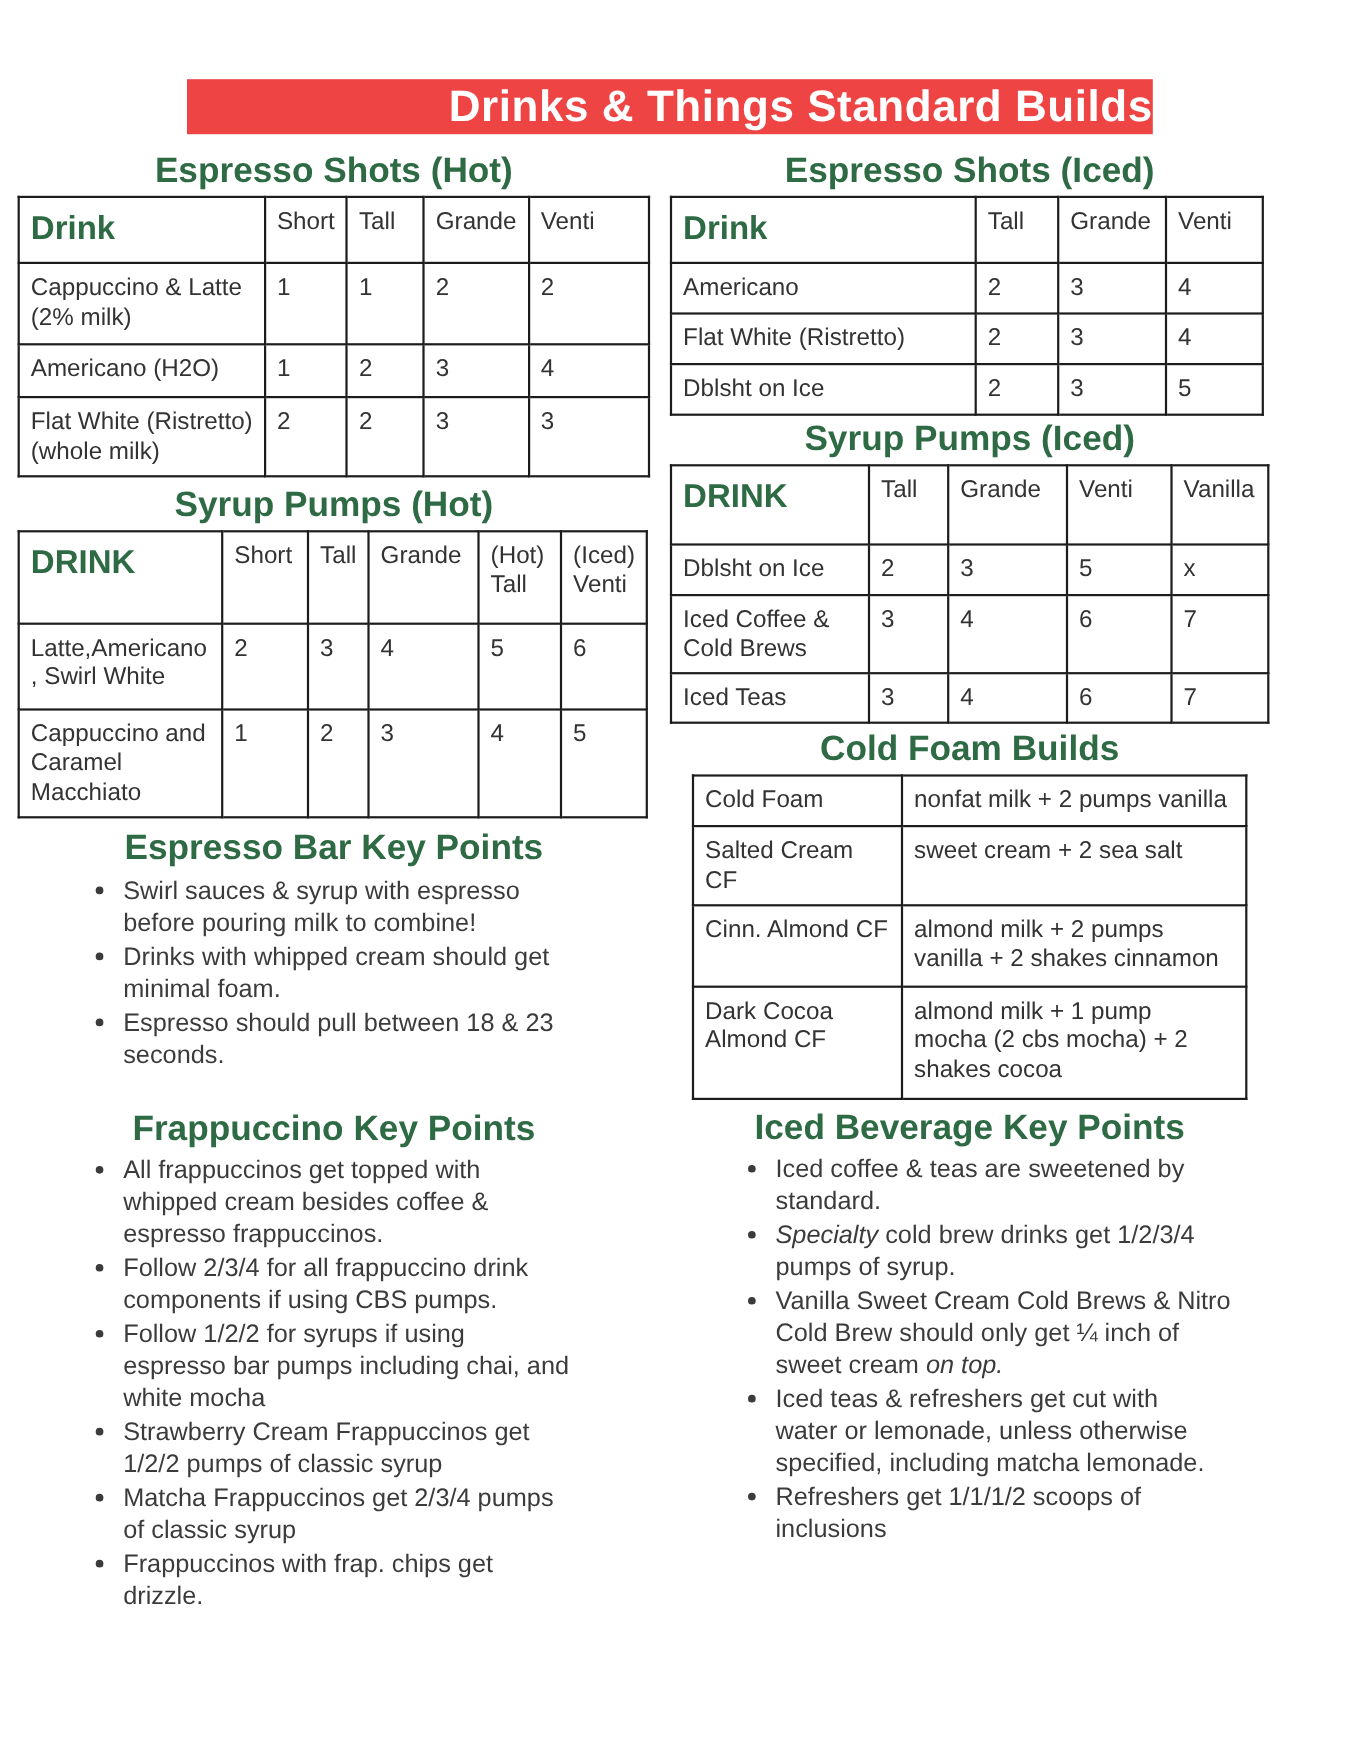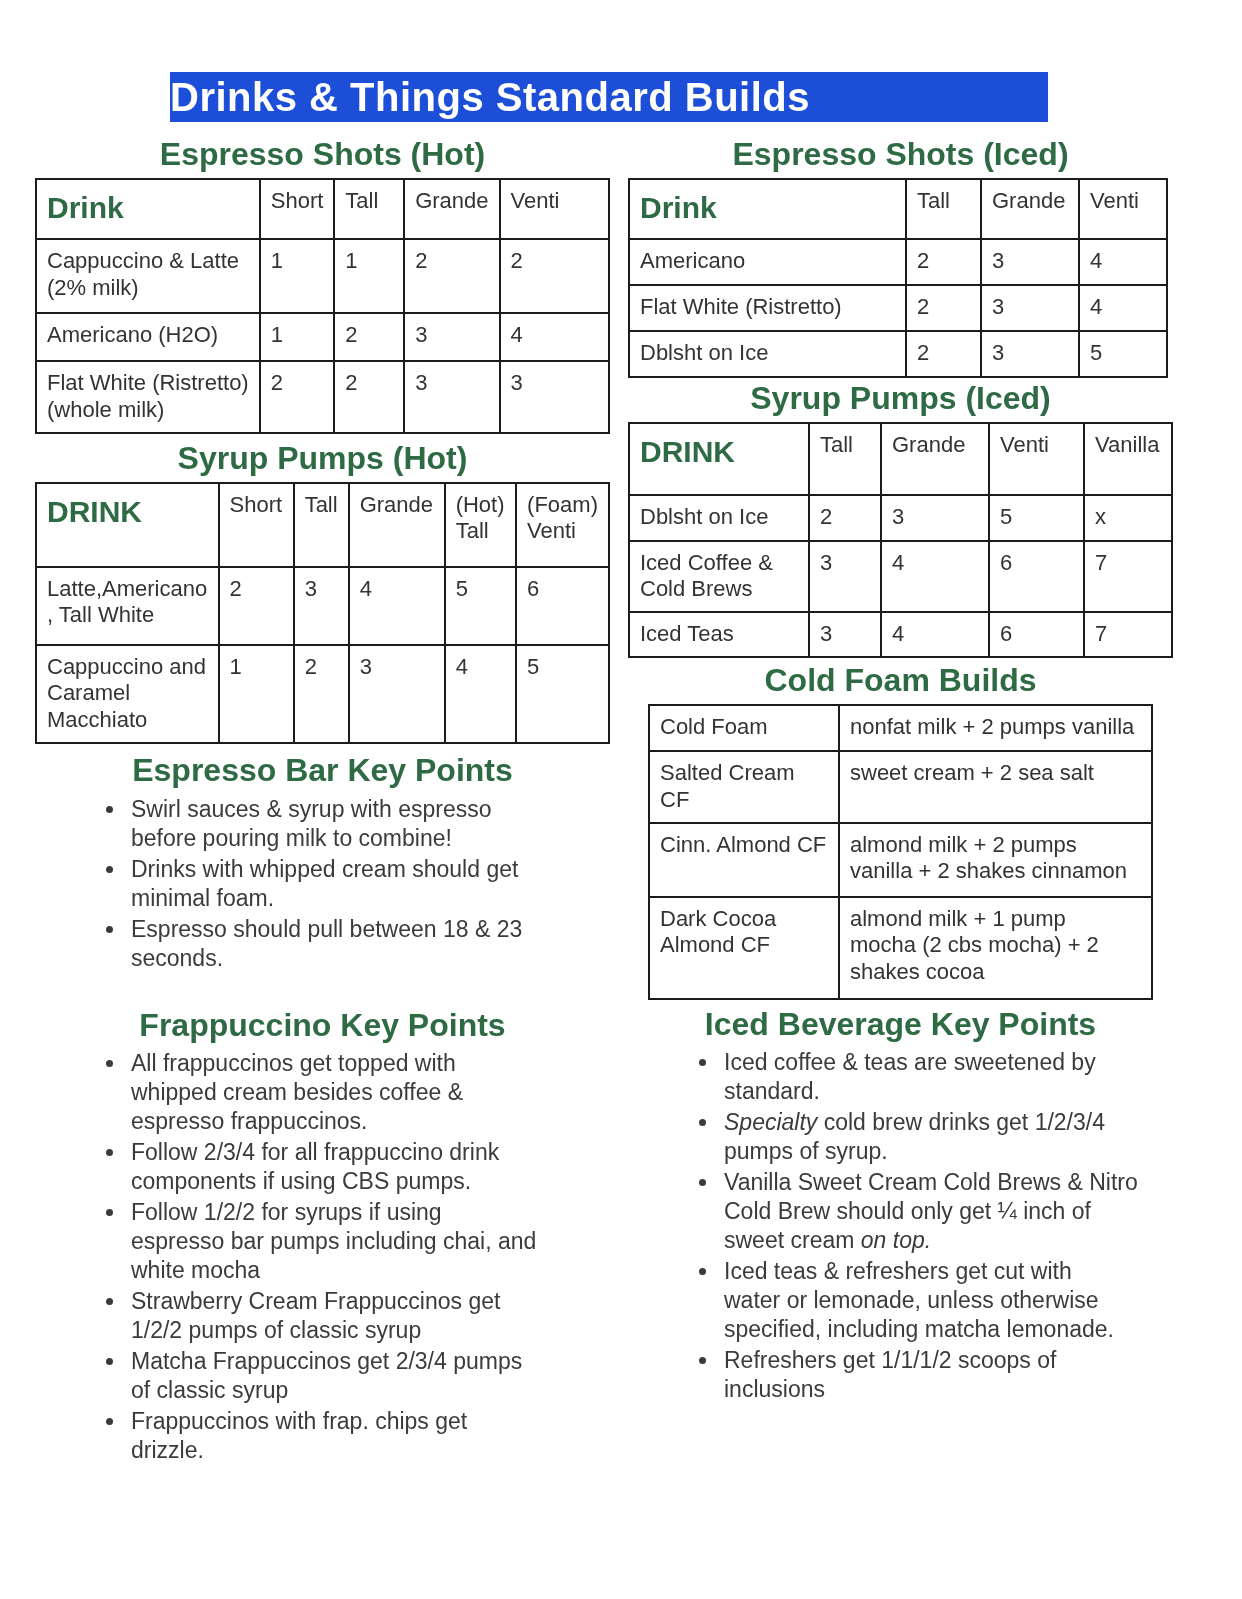--- a/index.html
+++ b/index.html
@@ -9,29 +9,29 @@
     width: 1242px;
     min-height: 1599px;
     background: #ffffff;
     font-family: "Liberation Sans", sans-serif;
     color: #3b3b3b;
   }
   .banner {
     margin: 72px 0 0 170px;
     width: 878px;
     height: 50px;
-    background: #1d4ed8;
+    background: #ef4444;
     color: #ffffff;
     font-size: 40px;
     font-weight: 700;
-    text-align: left;
+    text-align: right;
     line-height: 50px;
     letter-spacing: 0.5px;
   }
-  .cols { display: flex; padding-left: 35px; gap: 18px; margin-top: 14px; }
+  .cols { display: flex; padding-left: 16px; gap: 18px; margin-top: 14px; }
   .col-left  { width: 575px; }
   .col-right { width: 545px; }
   h2 {
     font-size: 32px;
     font-weight: 700;
     color: #2e6b44;
     text-align: center;
     margin: 0 0 5px 0;
     line-height: 1.15;
   }
@@ -127,26 +127,26 @@
           <col style="width:78px">
         </colgroup>
       <tbody>
           <tr class="hdr">
         <td class="drink-hdr">DRINK</td>
         <td>Short</td>
         <td>Tall</td>
         <td>Grande</td>
         <td>(Hot)
 Tall</td>
-        <td>(Foam)
+        <td>(Iced)
 Venti</td>
       </tr>
       <tr class="r0">
         <td>Latte,Americano
-, Tall White</td>
+, Swirl White</td>
         <td>2</td>
         <td>3</td>
         <td>4</td>
         <td>5</td>
         <td>6</td>
       </tr>
       <tr class="r1">
         <td>Cappuccino and
 Caramel
 Macchiato</td>

